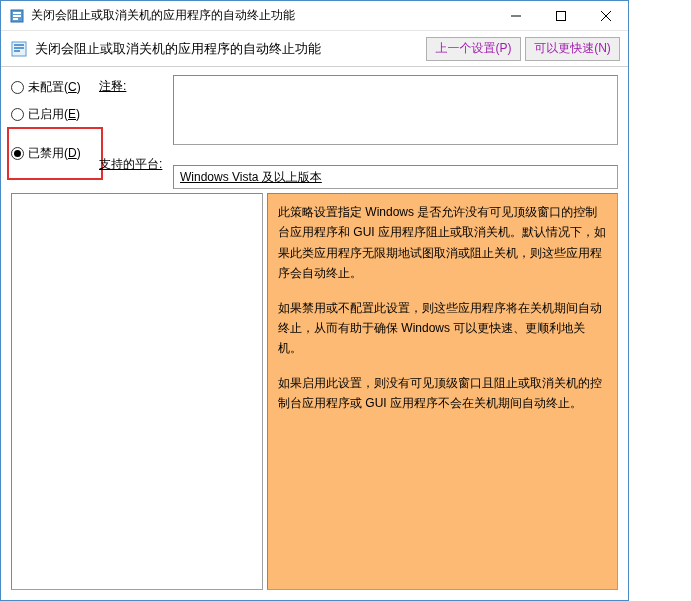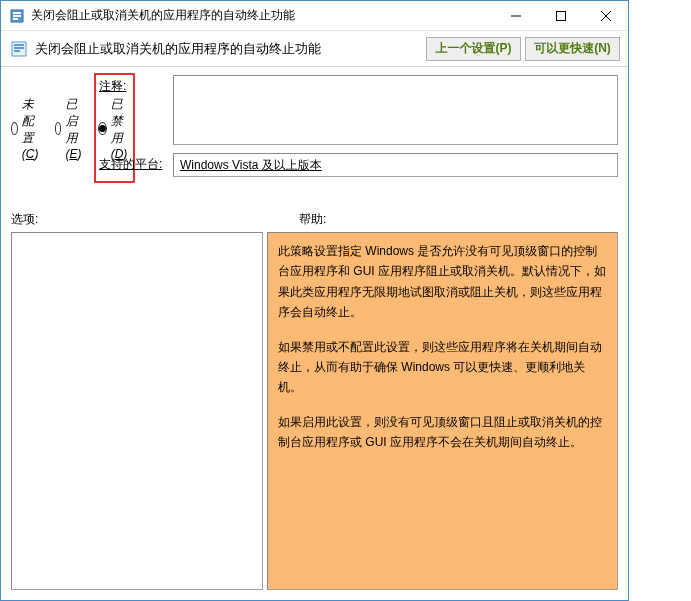--- a/index.html
+++ b/index.html
@@ -71,49 +71,48 @@
     }
     .nav-btns {
       display: flex;
       gap: 4px;
     }
     .nav-btn {
       min-width: 95px;
       height: 24px;
       border: 1px solid #b0b0b0;
       background: #efefef;
-      color: #4d7c0f;
+      color: #a21caf;
       font-size: 12px;
       display: inline-flex;
       align-items: center;
       justify-content: center;
       cursor: default;
-      font-weight: bold;
     }
     .config-area {
       display: flex;
       padding: 8px 10px 4px 10px;
     }
     .radio-col {
       width: 88px;
       display: flex;
+      flex-direction: column;
       gap: 10px;
       padding-top: 4px;
-      font-style: italic;
     }
     .radio-item {
       display: flex;
       align-items: center;
       gap: 4px;
       font-size: 12px;
       cursor: pointer;
     }
     .radio-item.highlighted {
       border: 2px solid #e03030;
-      padding: 8px 2px;
+      padding: 16px 2px;
       margin: -6px -4px;
     }
     .radio-circle {
       width: 13px;
       height: 13px;
       border: 1px solid #333;
       border-radius: 50%;
       display: inline-flex;
       align-items: center;
       justify-content: center;
@@ -153,20 +152,21 @@
     }
     .platform-box {
       flex: 1;
       height: 24px;
       border: 1px solid #a0a0a0;
       border-top-color: #888;
       border-left-color: #888;
       background: #fff;
       padding: 3px 6px;
       font-size: 12px;
+      margin-top: 12px;
     }
     .labels-row {
       display: flex;
       padding: 30px 10px 4px 10px;
     }
     .options-label {
       width: 288px;
       font-size: 12px;
     }
     .help-label {
@@ -269,24 +269,20 @@
         <div class="field-label">注释:</div>
         <div class="comment-box"></div>
       </div>
       <div class="field-row">
         <div class="field-label">支持的平台:</div>
         <div class="platform-box">Windows Vista 及以上版本</div>
       </div>
     </div>
   </div>
 
-  <div class="labels-row">
-    <div class="options-label">选项:</div>
-    <div class="help-label">帮助:</div>
-  </div>
 
   <div class="panels-row">
     <div class="options-panel"></div>
     <div class="help-panel">
       <p>此策略设置指定 Windows 是否允许没有可见顶级窗口的控制台应用程序和 GUI 应用程序阻止或取消关机。默认情况下，如果此类应用程序无限期地试图取消或阻止关机，则这些应用程序会自动终止。</p>
       <p>如果禁用或不配置此设置，则这些应用程序将在关机期间自动终止，从而有助于确保 Windows 可以更快速、更顺利地关机。</p>
       <p>如果启用此设置，则没有可见顶级窗口且阻止或取消关机的控制台应用程序或 GUI 应用程序不会在关机期间自动终止。</p>
     </div>
   </div>
 </div>

